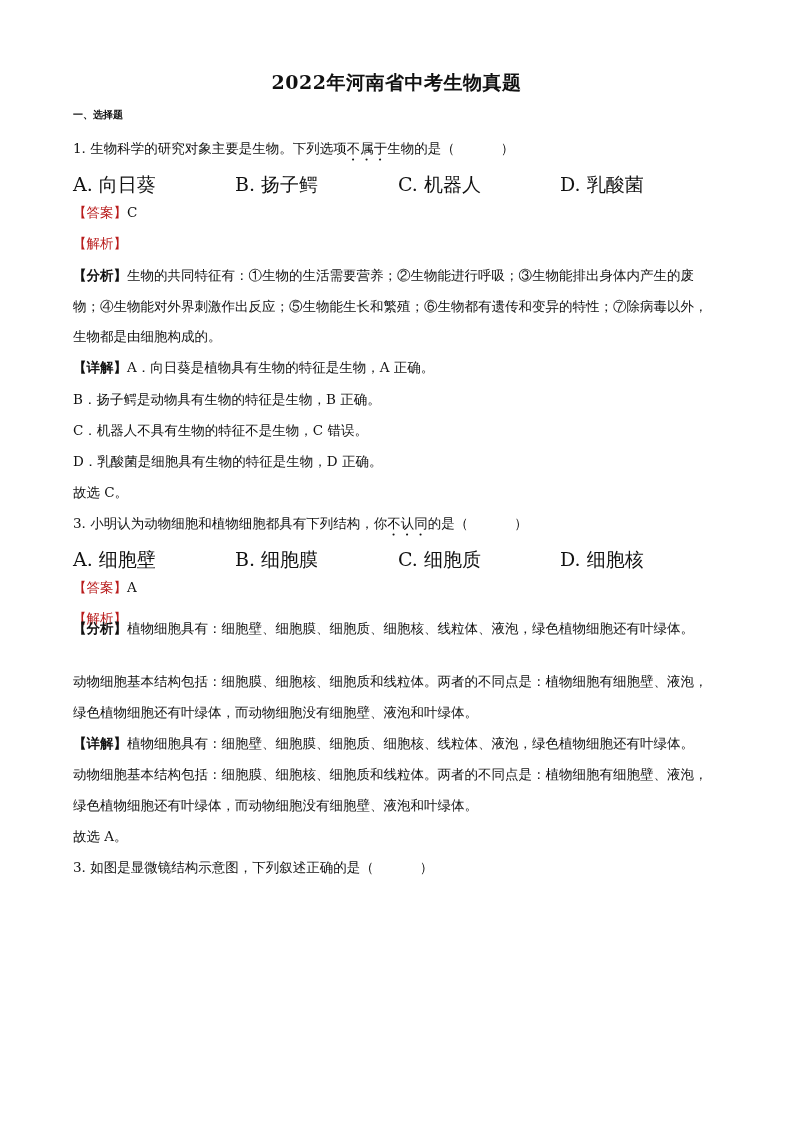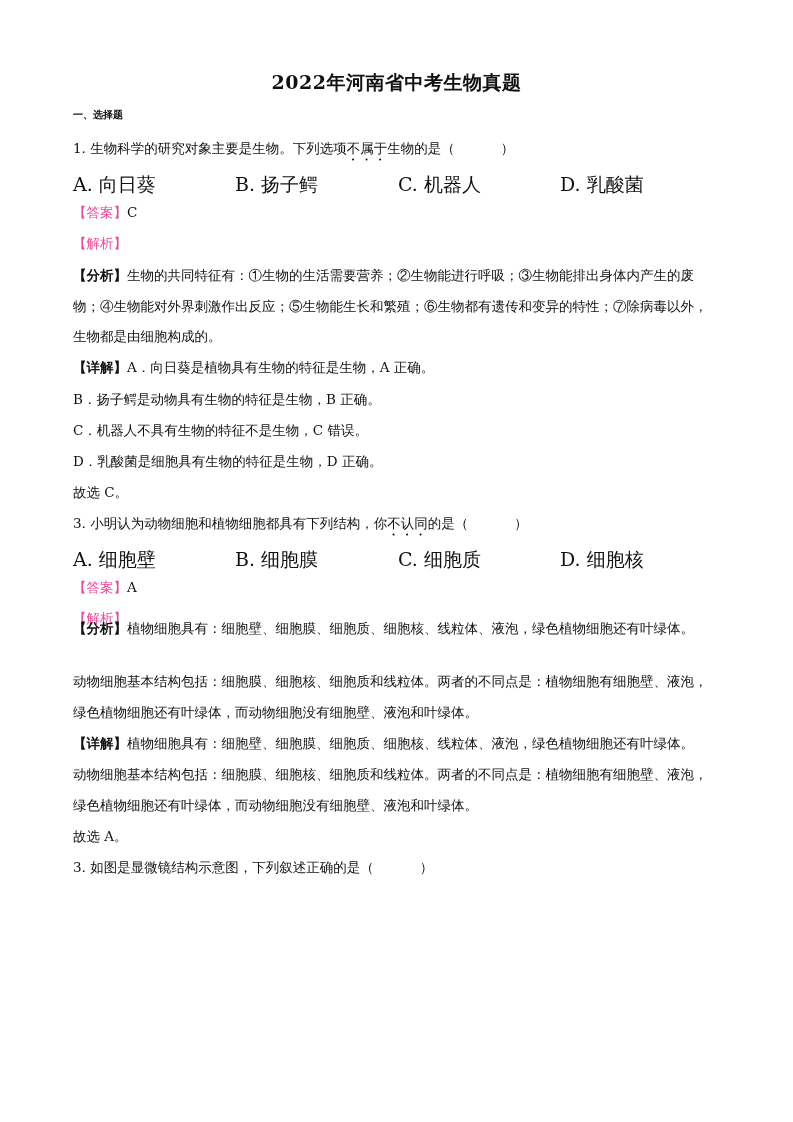--- a/index.html
+++ b/index.html
@@ -4,21 +4,21 @@
   <style>
     html, body { margin: 0; padding: 0; background: #ffffff; }
     body { width: 793px; height: 1122px; position: relative; overflow: hidden;
       font-family: "DejaVu Serif", "Liberation Serif", serif; color: #111; }
     .page { position: absolute; left: 0; top: 0; width: 793px; height: 1036px; padding-left: 13px; }
     .title { position: absolute; top: 70px; left: 0; width: 793px; text-align: center;
       font-size: 19px; font-weight: bold; letter-spacing: 0.5px; }
     .section { position: absolute; left: 73px; top: 108px; font-size: 10px; font-weight: bold; }
     .line { position: absolute; left: 73px; font-size: 13.5px; white-space: nowrap; line-height: 18px; }
     .opt { position: absolute; font-size: 19px; white-space: nowrap; }
-    .label-blue { color: #ec4899; }
+    .label-blue { color: #b91c1c; }
     .dot { text-emphasis: dot; -webkit-text-emphasis: dot; text-emphasis-position: under; -webkit-text-emphasis-position: under; text-emphasis-style: filled dot; margin-top: 12px; }
     .paren-gap { display: inline-block; width: 46px; }
     .bracket { font-weight: bold; }
   </style>
 </head>
 <body>
 
 <div class="page">
   <div class="title">2022年河南省中考生物真题</div>
   <div class="section">一、选择题</div>

